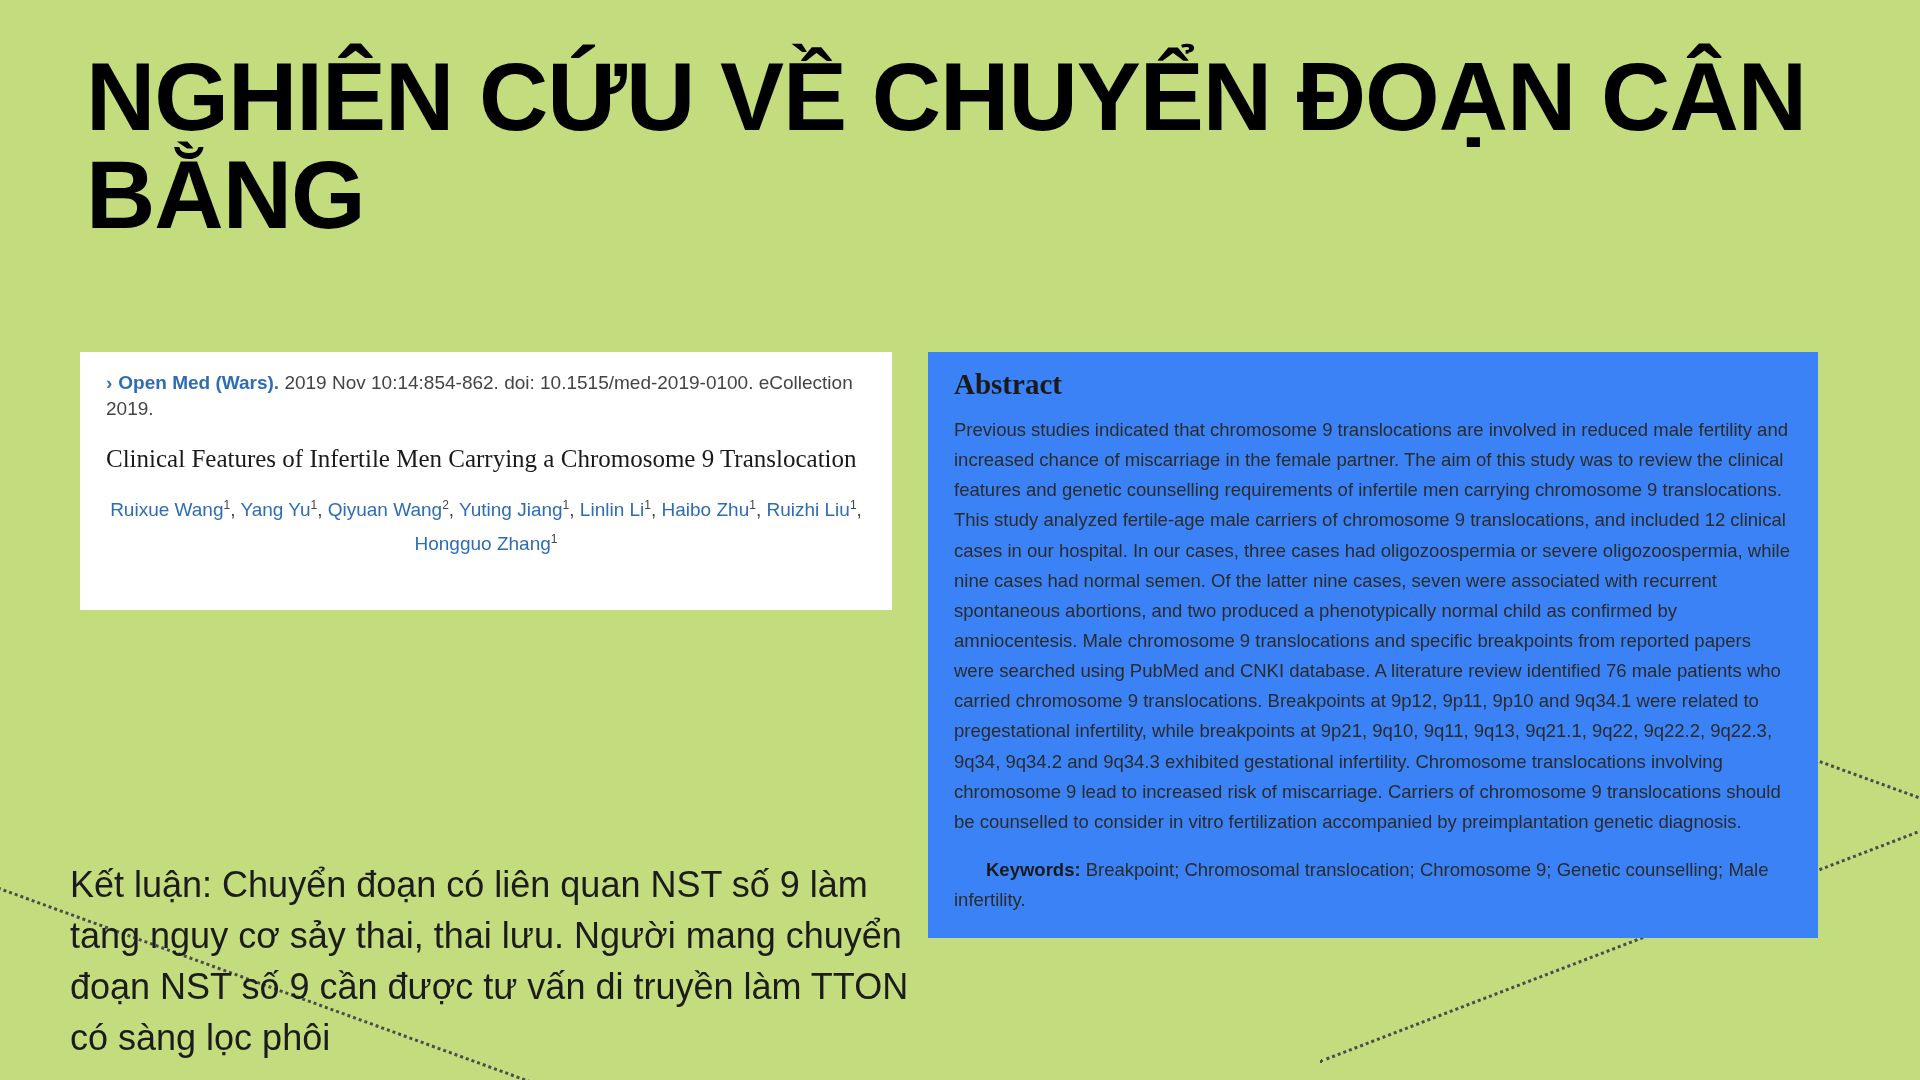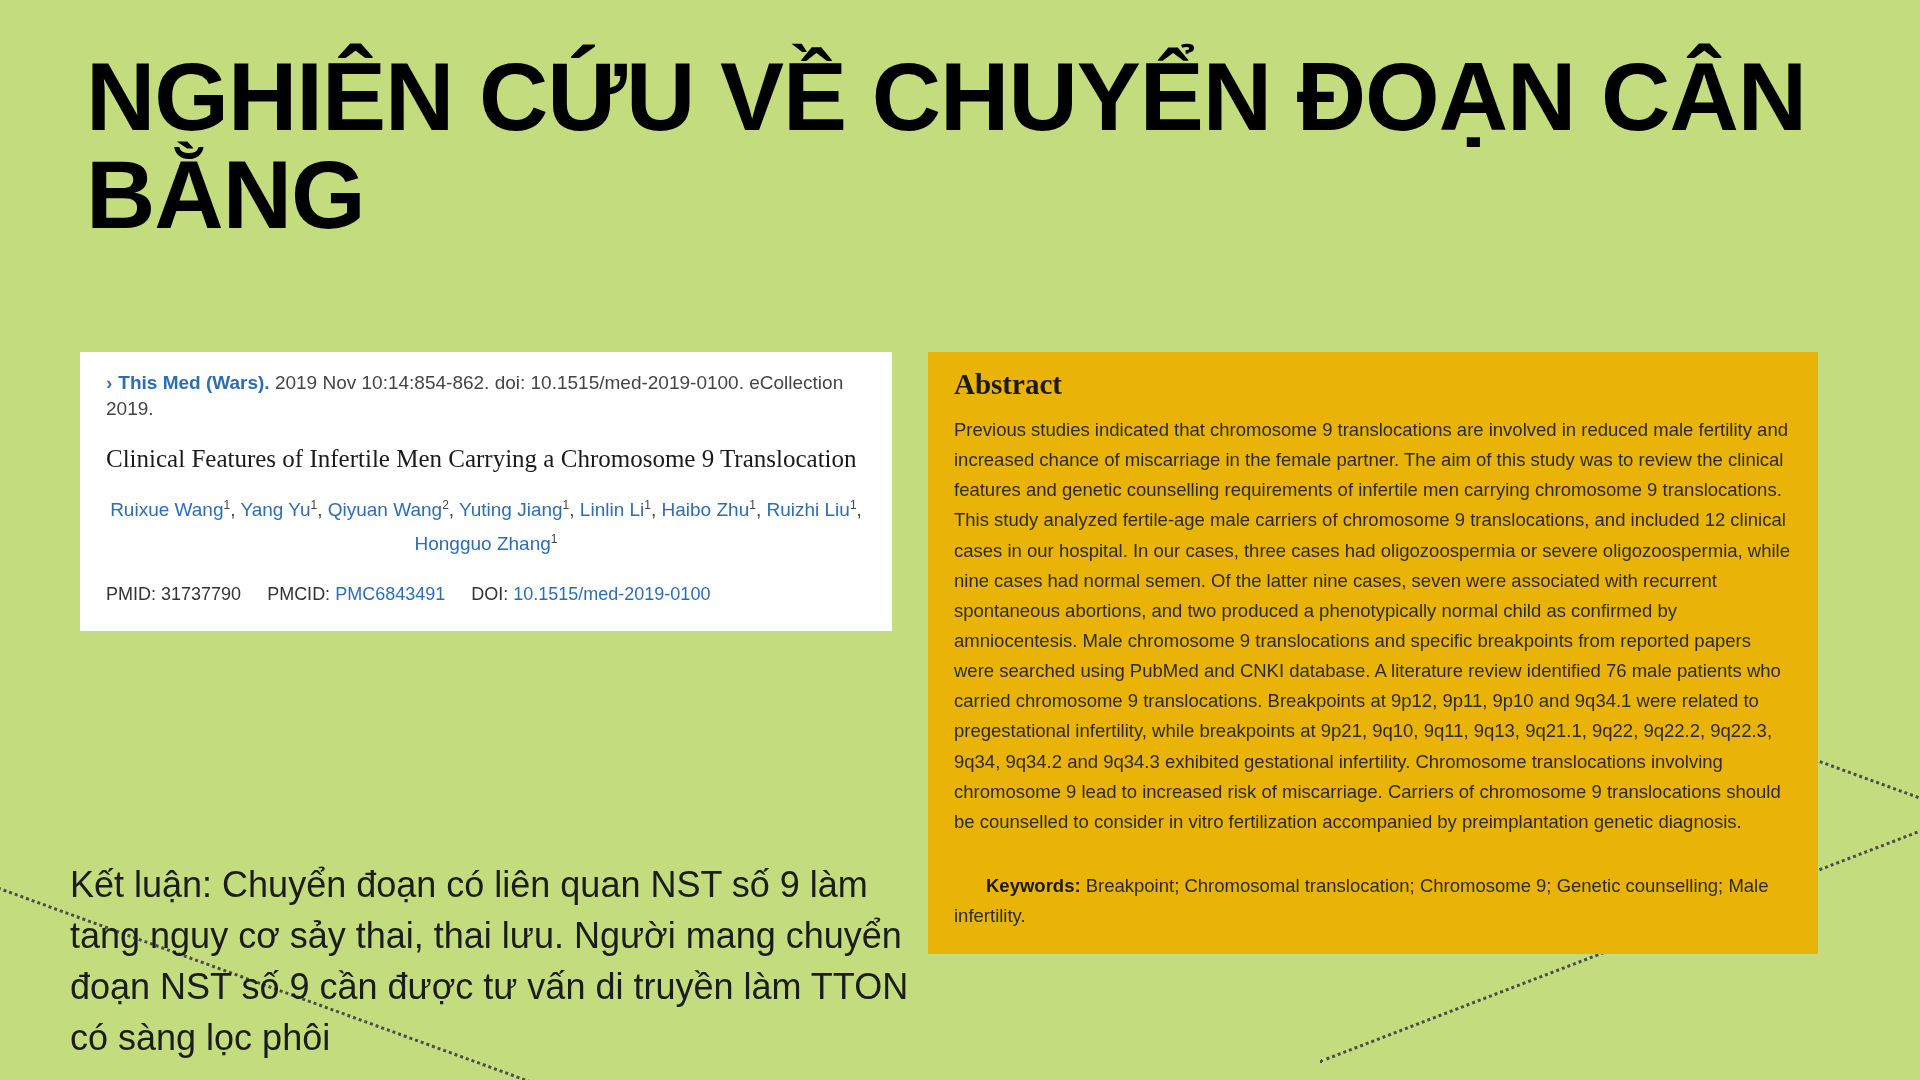--- a/index.html
+++ b/index.html
@@ -103,37 +103,37 @@
   .ids-row .lbl { color: #333333; }
   .ids-row .lnk { color: #2e6db4; }
   .ids-row .gap { display: inline-block; width: 26px; }
 
   
   .abstract-card {
     position: absolute;
     left: 928px;
     top: 352px;
     width: 890px;
-    background: #eab308;
+    background: #3b82f6;
     padding: 16px 26px 24px 26px;
     box-sizing: border-box;
   }
   .abstract-heading {
     font-family: "Liberation Serif", serif;
     font-weight: bold;
     font-size: 29px;
     color: #1a1a1a;
     margin-bottom: 14px;
   }
   .abstract-body {
     font-size: 18.5px;
     line-height: 1.63;
     color: #2b2b2b;
     text-align: left;
-    margin-bottom: 34px;
+    margin-bottom: 18px;
   }
   .keywords {
     font-size: 18.5px;
     line-height: 1.6;
     color: #2b2b2b;
   }
   .keywords b { color: #1a1a1a; margin-left: 32px; }
 
   
   .conclusion {
@@ -152,36 +152,30 @@
 
 <div class="dot-line dot-1"></div>
 <div class="dot-line dot-2"></div>
 <div class="dot-line dot-3"></div>
 
 <div class="slide-title">NGHIÊN CỨU VỀ CHUYỂN ĐOẠN CÂN BẰNG</div>
 
 <div class="pubmed-card">
 
   <div class="journal-line">
-    <span class="chev">›</span><span class="jname">This Med (Wars).</span><span> 2019 Nov 10:14:854-862. doi: 10.1515/med-2019-0100. eCollection 2019.</span>
+    <span class="chev">›</span><span class="jname">Open Med (Wars).</span><span> 2019 Nov 10:14:854-862. doi: 10.1515/med-2019-0100. eCollection 2019.</span>
   </div>
 
   <div class="paper-title">Clinical Features of Infertile Men Carrying a Chromosome 9 Translocation</div>
 
   <div class="authors">
     <span>Ruixue Wang</span><sup>1</sup><span class="sep">, </span><span>Yang Yu</span><sup>1</sup><span class="sep">, </span><span>Qiyuan Wang</span><sup>2</sup><span class="sep">, </span><span>Yuting Jiang</span><sup>1</sup><span class="sep">, </span><span>Linlin Li</span><sup>1</sup><span class="sep">, </span><span>Haibo Zhu</span><sup>1</sup><span class="sep">, </span><span>Ruizhi Liu</span><sup>1</sup><span class="sep">, </span><span>Hongguo Zhang</span><sup>1</sup>
   </div>
 
 
-  <div class="ids-row">
-    <span class="lbl">PMID:</span>
-    <span class="lbl">31737790</span><span class="gap"></span><span class="lbl">PMCID:</span>
-    <span class="lnk">PMC6843491</span><span class="gap"></span><span class="lbl">DOI:</span>
-    <span class="lnk">10.1515/med-2019-0100</span>
-  </div>
 
 </div>
 
 <div class="abstract-card">
   <div class="abstract-heading">Abstract</div>
   <div class="abstract-body">Previous studies indicated that chromosome 9 translocations are involved in reduced male fertility and increased chance of miscarriage in the female partner. The aim of this study was to review the clinical features and genetic counselling requirements of infertile men carrying chromosome 9 translocations. This study analyzed fertile-age male carriers of chromosome 9 translocations, and included 12 clinical cases in our hospital. In our cases, three cases had oligozoospermia or severe oligozoospermia, while nine cases had normal semen. Of the latter nine cases, seven were associated with recurrent spontaneous abortions, and two produced a phenotypically normal child as confirmed by amniocentesis. Male chromosome 9 translocations and specific breakpoints from reported papers were searched using PubMed and CNKI database. A literature review identified 76 male patients who carried chromosome 9 translocations. Breakpoints at 9p12, 9p11, 9p10 and 9q34.1 were related to pregestational infertility, while breakpoints at 9p21, 9q10, 9q11, 9q13, 9q21.1, 9q22, 9q22.2, 9q22.3, 9q34, 9q34.2 and 9q34.3 exhibited gestational infertility. Chromosome translocations involving chromosome 9 lead to increased risk of miscarriage. Carriers of chromosome 9 translocations should be counselled to consider in vitro fertilization accompanied by preimplantation genetic diagnosis.</div>
   <div class="keywords">
     <b>Keywords:</b><span> Breakpoint; Chromosomal translocation; Chromosome 9; Genetic counselling; Male infertility.</span>
   </div>
 </div>

